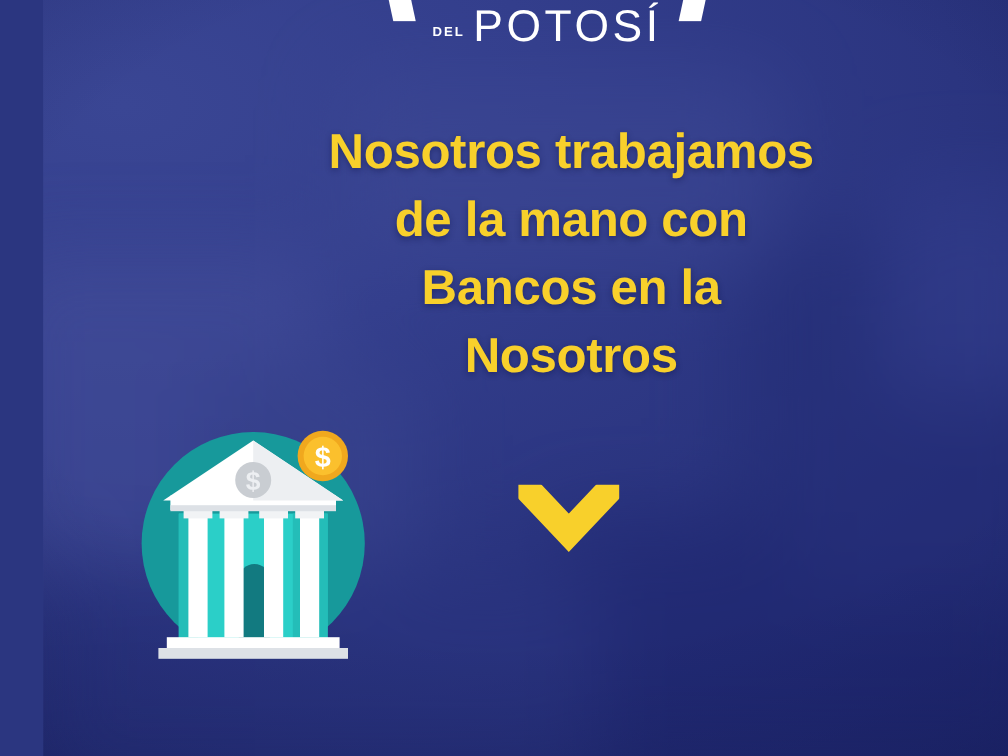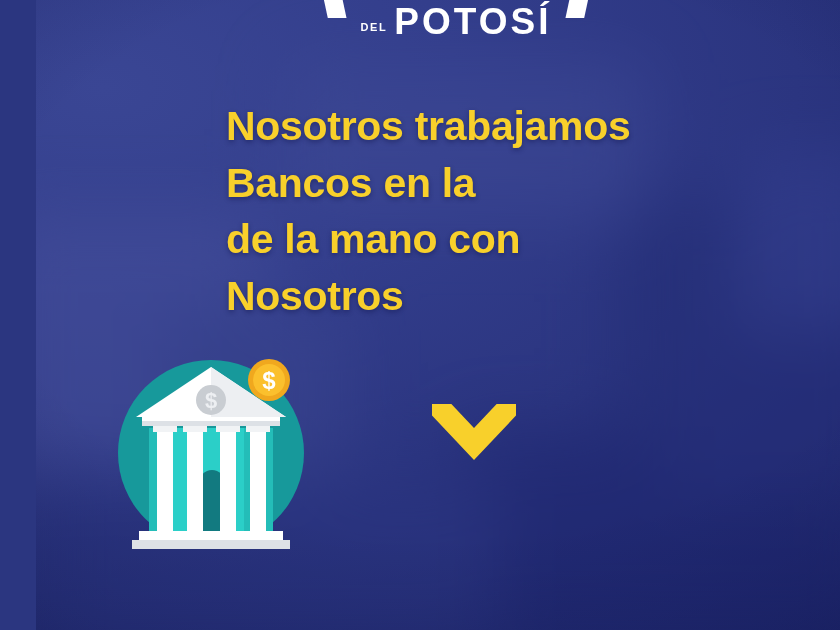--- a/index.html
+++ b/index.html
@@ -49,27 +49,28 @@
   .logo-chev.left{left:-40px;
     clip-path:polygon(0% 0%, 72% 0%, 100% 100%, 28% 100%);
     transform:skewX(0deg);}
   .logo-chev.right{right:-40px;
     clip-path:polygon(28% 0%, 100% 0%, 72% 100%, 0% 100%);}
   .logo-del{
     color:#ffffff;font-size:11px;font-weight:bold;letter-spacing:1.6px;
     line-height:1;padding-bottom:7px;
   }
   .logo-name{
-    color:#ffffff;font-size:37px;font-weight:bold;letter-spacing:3px;
+    color:#ffffff;font-size:37px;font-weight:normal;letter-spacing:3px;
     line-height:1;
   }
 
   
   .headline{
     position:absolute; left:190px; width:500px; top:98px;
+    text-align:center;
     color:#F8D02B;
     font-size:41px;
     font-weight:bold;
     line-height:1.38;
     letter-spacing:-0.3px;
     text-shadow:0 2px 5px rgba(13,18,70,.45);
   }
   .headline span{display:block;}
 
   
@@ -105,22 +106,22 @@
     <div class="logo-inner">
       <span class="logo-chev left"></span>
       <span class="logo-del">DEL</span>
       <span class="logo-name">POTOSÍ</span>
       <span class="logo-chev right"></span>
     </div>
   </div>
 
   <div class="headline">
     <span>Nosotros trabajamos</span>
+    <span>de la mano con</span>
     <span>Bancos en la</span>
-    <span>de la mano con</span>
     <span>Nosotros</span>
   </div>
 
   <div class="arrow">
     <svg viewBox="0 0 84 62" xmlns="http://www.w3.org/2000/svg">
       <path d="M8 4 L42 40 L76 4" fill="none" stroke="#F8D02B" stroke-width="22" stroke-linecap="round" stroke-linejoin="miter"></path>
     </svg>
   </div>
 
   <div class="bank">

